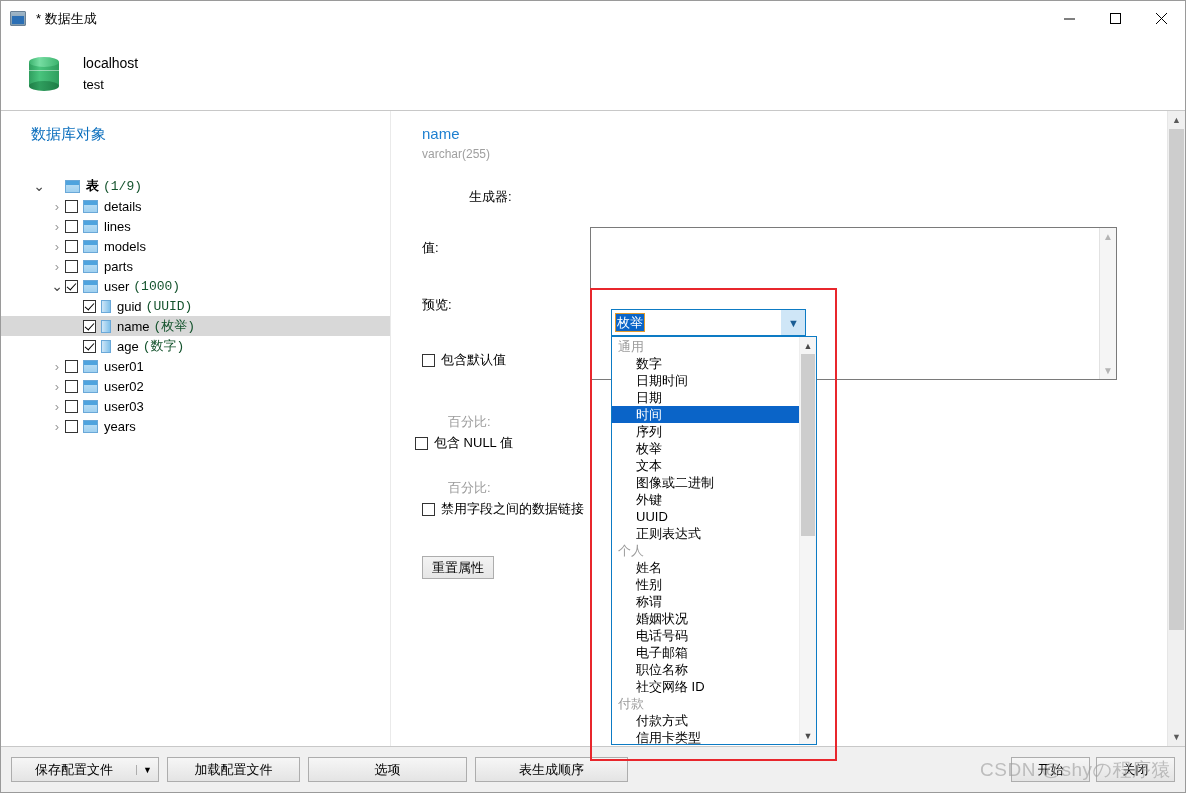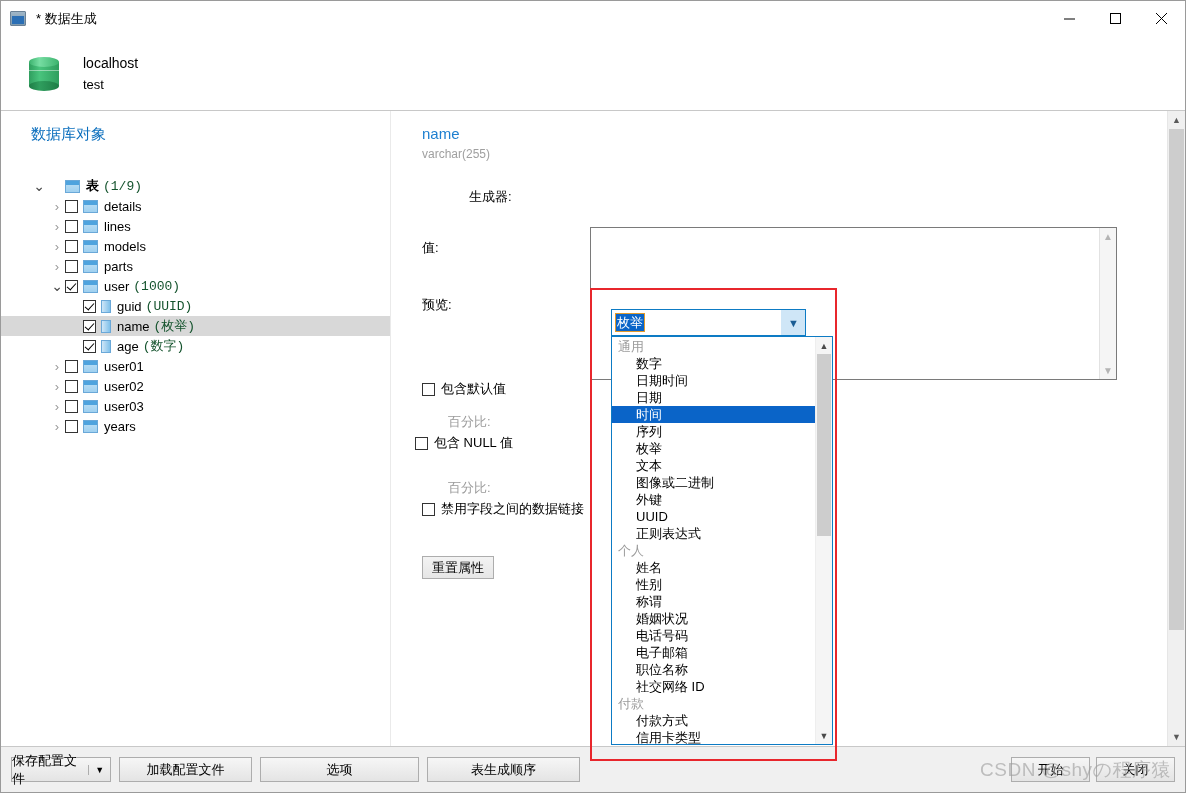--- a/index.html
+++ b/index.html
@@ -198,21 +198,21 @@
   }
   .combo .sel {
     background:#0a64c8; color:#fff; padding:1px 1px 1px 1px; outline:1px solid #e09b2d;
   }
   .combo .arrowbtn {
     width:24px; height:25px; background:#cfe6f7;
     display:flex; align-items:center; justify-content:center;
     border-left:1px solid #cfe6f7; color:#1a5d94; font-size:11px;
   }
   .droplist {
-    position:absolute; left:610px; top:225px; width:222px; height:409px;
+    position:absolute; left:610px; top:225px; width:206px; height:409px;
     border:1px solid #0d7bc4; background:#fff; z-index:61;
     display:flex; overflow:hidden;
   }
   .droplist .items {
     flex:1 1 auto; overflow:hidden; padding-top:1px;
   }
   .di {
     height:17px; line-height:17px; font-size:13px; padding-left:24px; white-space:nowrap;
   }
   .di.group { padding-left:6px; color:#9b9b9b; }
@@ -400,21 +400,21 @@
         <div class="lbl lbl-prev">预览:</div>
 
         <div class="value-box">
           <span></span>
           <div class="vscroll">
             <div class="arw">▲</div>
             <div class="arw">▼</div>
           </div>
         </div>
 
-        <div class="chk-row" style="left:31px; top:269px;">
+        <div class="chk-row" style="left:31px; top:240px;">
           <div class="cb2"></div>
           <span>包含默认值</span>
         </div>
         <div class="sub-lbl" style="left:57px; top:302px;">百分比:</div>
 
         <div class="chk-row" style="left:24px; top:323px;">
           <div class="cb2"></div>
           <span>包含 NULL 值</span>
         </div>
         <div class="sub-lbl" style="left:57px; top:368px;">百分比:</div>
@@ -471,21 +471,21 @@
         <div class="thumb"></div>
         <div class="arw bottom">▼</div>
       </div>
     </div>
 
     <div class="redbox"></div>
   </div>
 
   <div class="bottombar">
     <div class="bb-left" id="bbleft">
-        <div class="btn split" style="width: 100px; justify-content: space-between;">
+        <div class="btn split" style="width: 148px; justify-content: space-between;">
           <div class="main">保存配置文件</div>
           <div class="drop">▼</div>
         </div>
         <div class="btn" style="width: 133px;">加载配置文件</div>
         <div class="btn" style="width: 159px;">选项</div>
         <div class="btn" style="width: 153px;">表生成顺序</div>
       </div>
     <div class="bb-right" id="bbright">
         <div class="btn" style="width: 79px;">开始</div>
         <div class="btn" style="width: 79px;">关闭</div>

